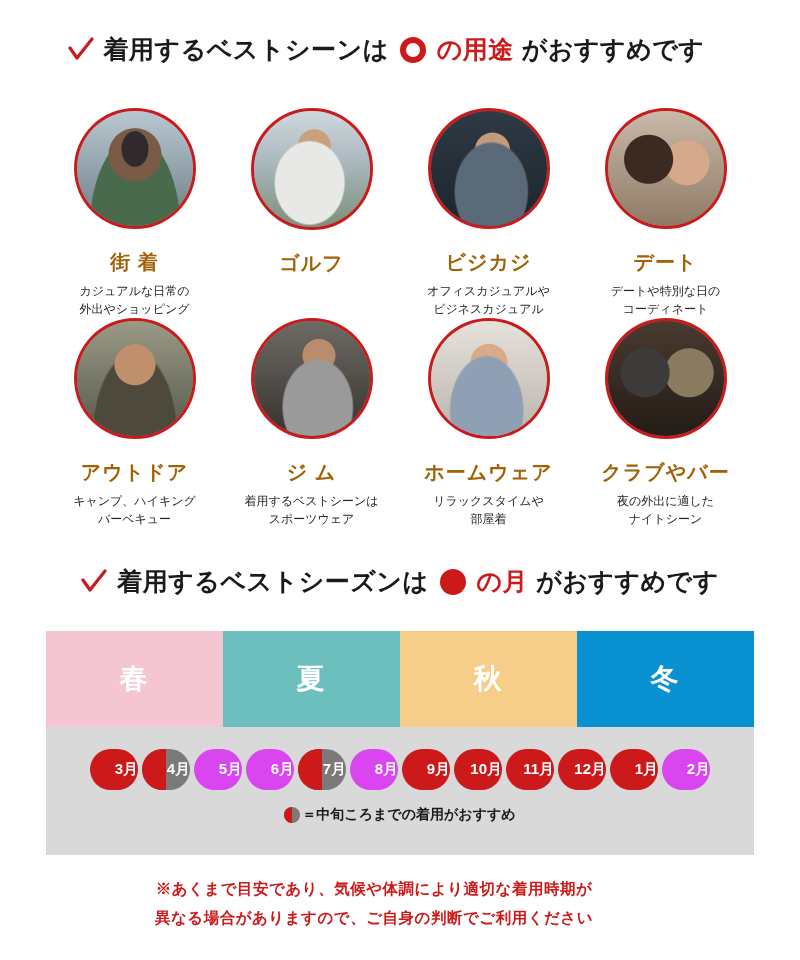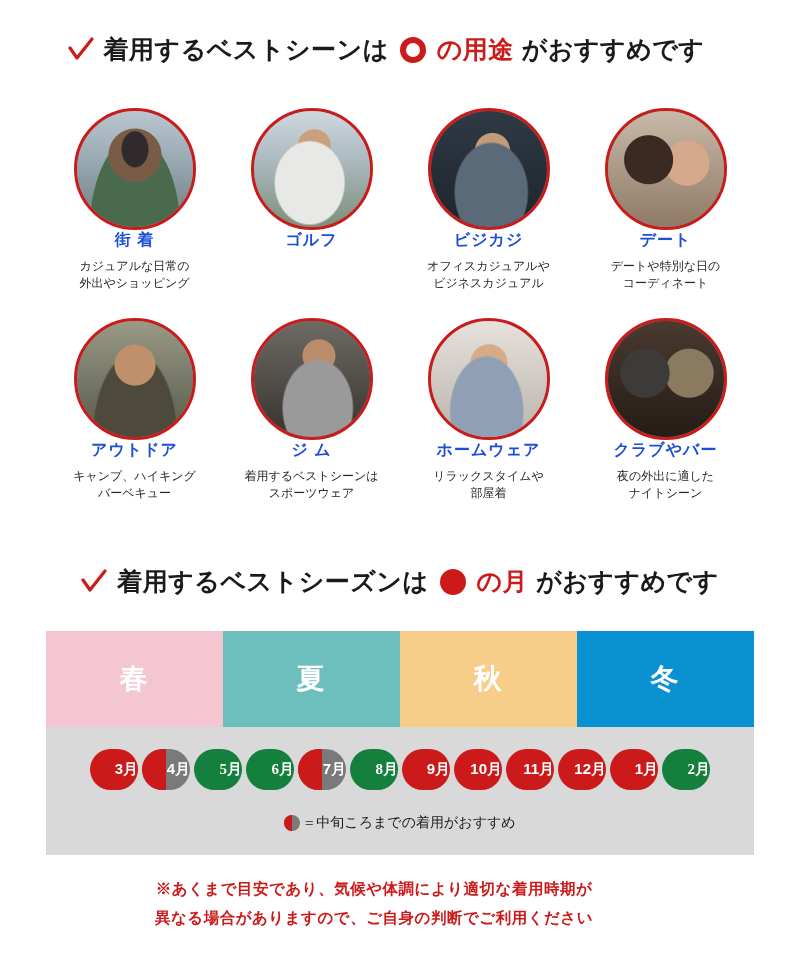--- a/index.html
+++ b/index.html
@@ -81,24 +81,24 @@
     height: 122px;
     border-radius: 50%;
     border: 3px solid #cc1a1a;
     box-sizing: border-box;
     overflow: hidden;
     position: relative;
     background: #888;
   }
   .photo .ph-layer { position: absolute; inset: 0; }
   .scene-title {
-    margin-top: 0;
-    font-size: 16px;
-    font-weight: bold;
-    color: #1d4ed8;
+    margin-top: 20px;
+    font-size: 20px;
+    font-weight: bold;
+    color: #a16207;
     letter-spacing: 1px;
     white-space: nowrap;
   }
   .scene-desc {
     margin-top: 7px;
     font-size: 12px;
     line-height: 1.45;
     text-align: center;
     color: #262626;
     white-space: pre-line;
@@ -144,40 +144,40 @@
     align-items: center;
     justify-content: flex-end;
     font-size: 15px;
     font-weight: bold;
     color: #ffffff;
     position: relative;
     overflow: hidden;
   }
   .month-pill .mp-label { position: relative; z-index: 2; }
   .m-red { background: #cc1a1a; }
-  .m-gray { background: #15803d; font-family: Liberation Serif, serif; }
+  .m-gray { background: #d946ef; }
   .m-half {
     background: #7a7a7a;
   }
   .m-half::before {
     content: "";
     position: absolute;
     left: 0; top: 0; bottom: 0;
     width: 50%;
     background: #cc1a1a;
     z-index: 1;
   }
   .legend {
     display: flex;
     align-items: center;
     justify-content: center;
     gap: 2px;
-    margin-top: 24px;
+    margin-top: 16px;
     font-size: 14px;
-    font-weight: normal;
+    font-weight: bold;
     color: #1a1a1a;
   }
   .legend-dot {
     display: inline-block;
     width: 16px;
     height: 16px;
     border-radius: 50%;
     background: #7a7a7a;
     position: relative;
     overflow: hidden;

